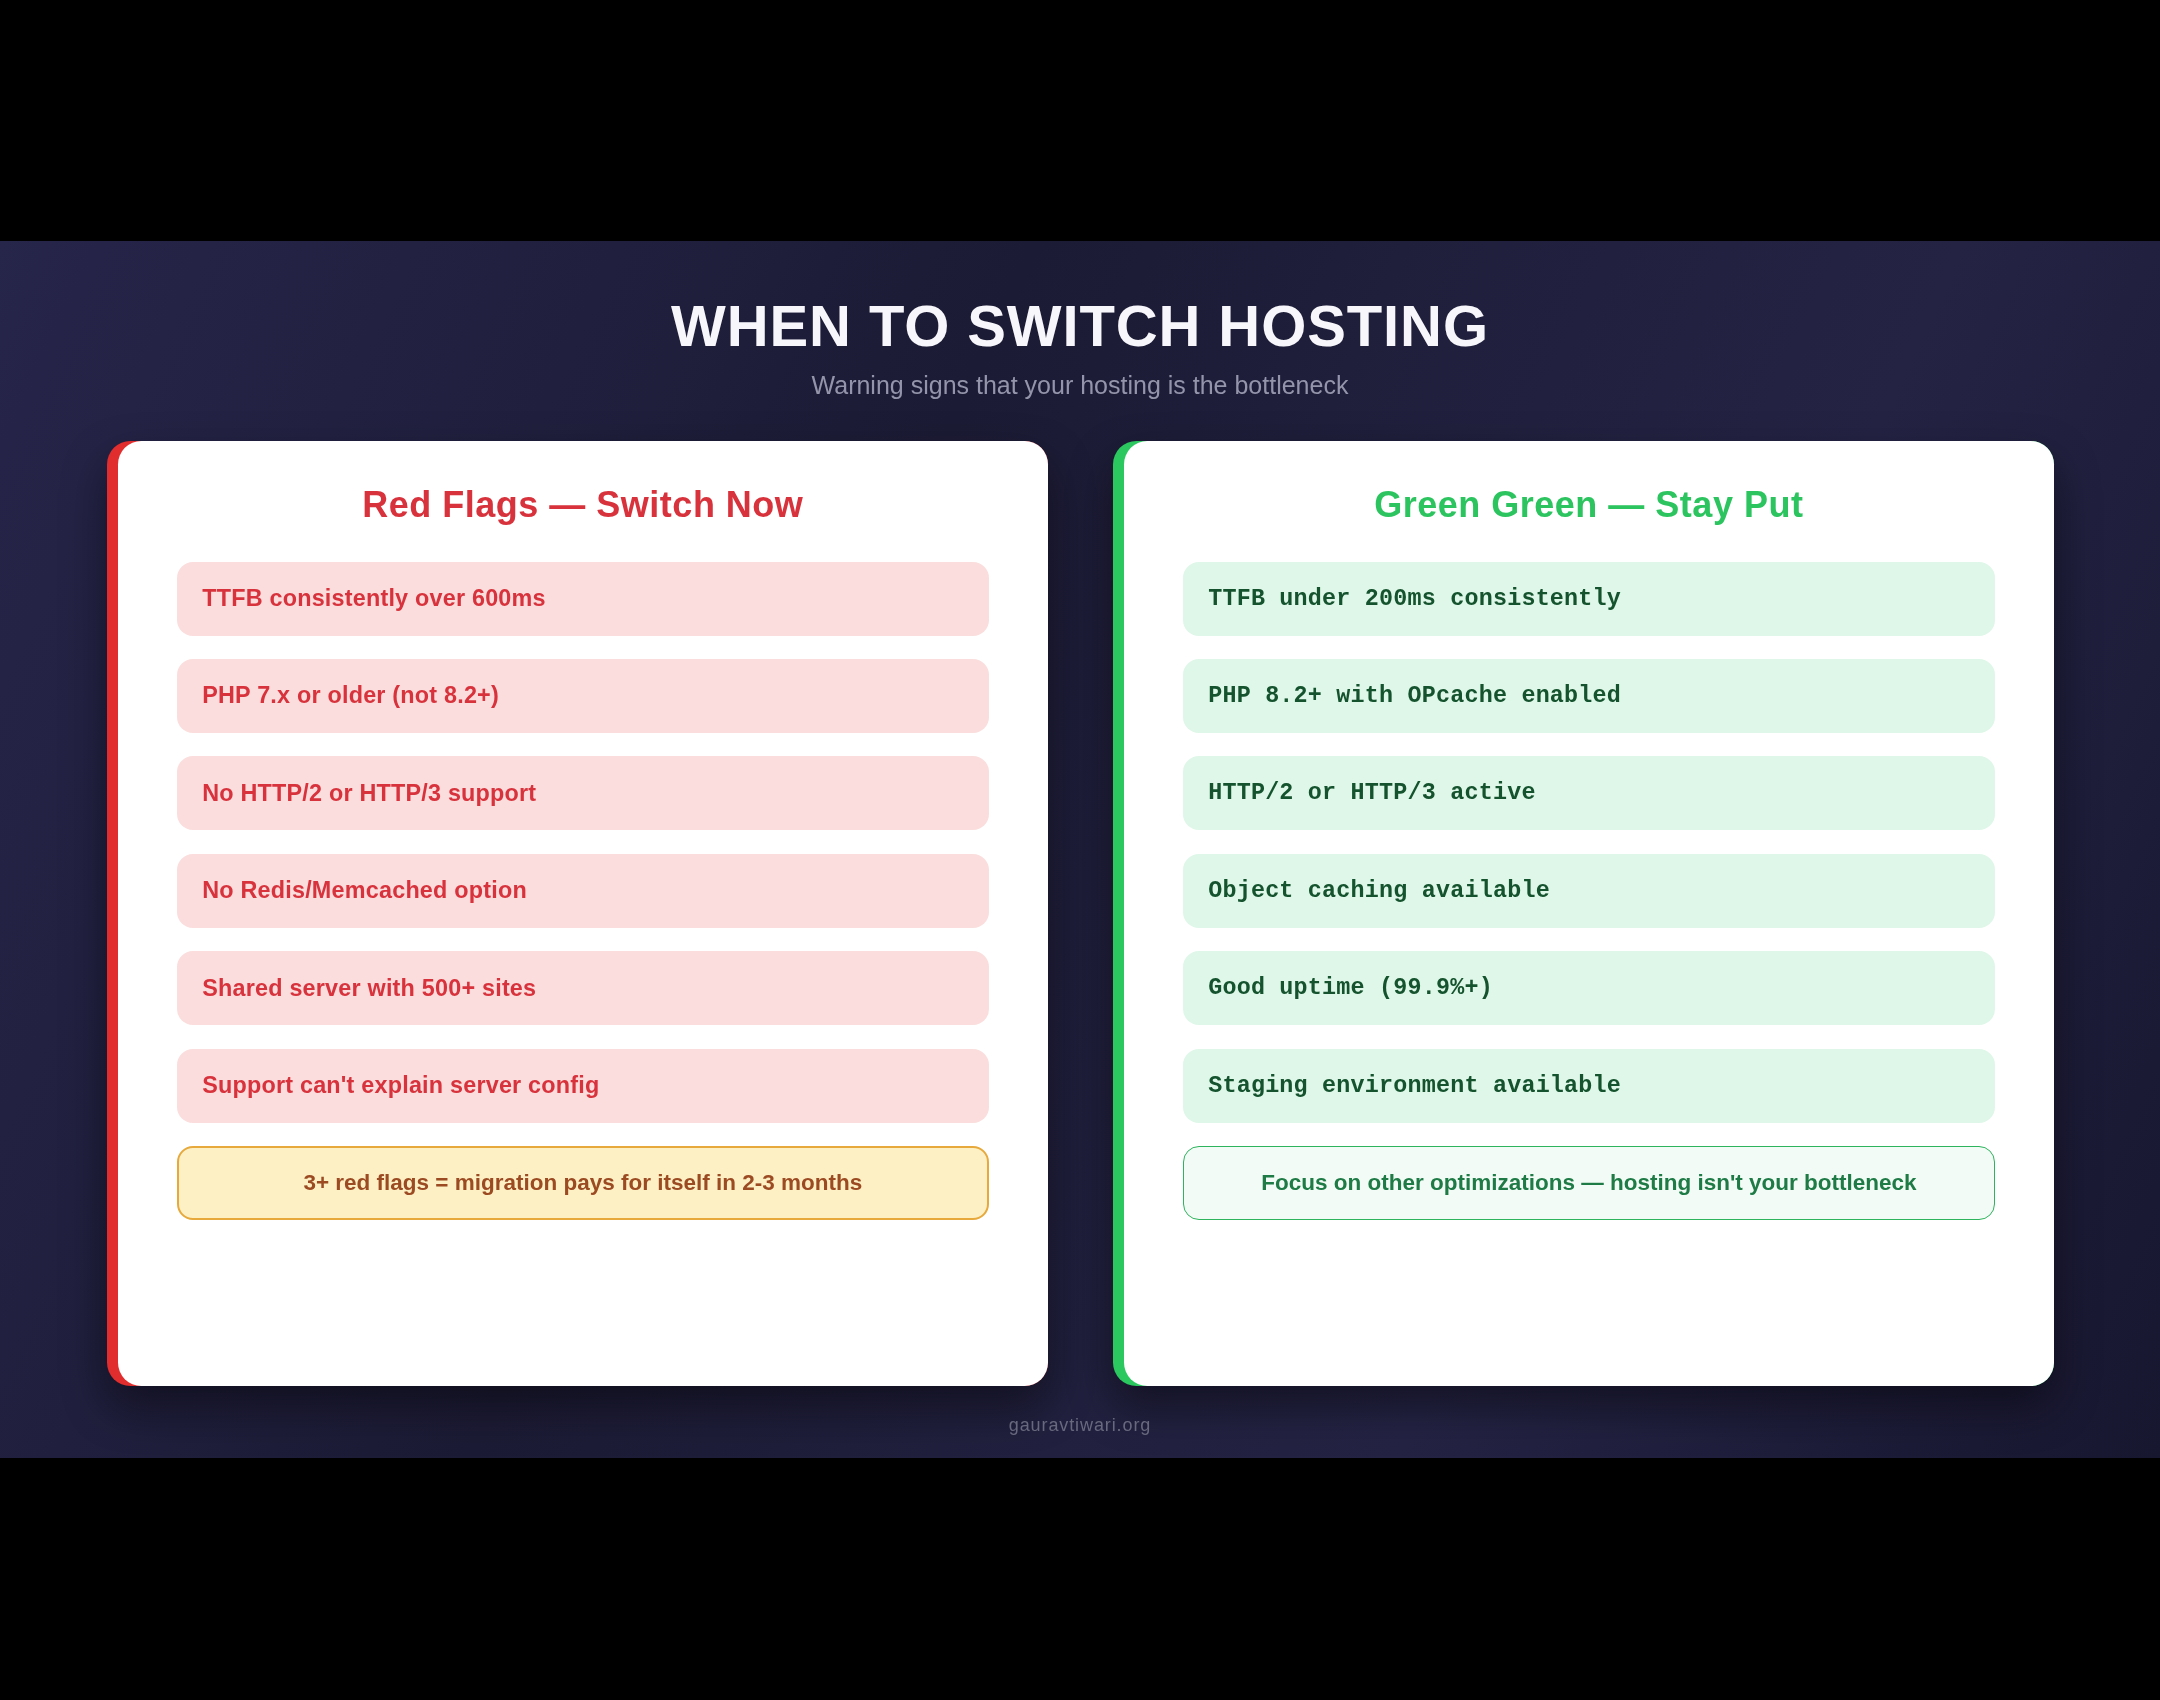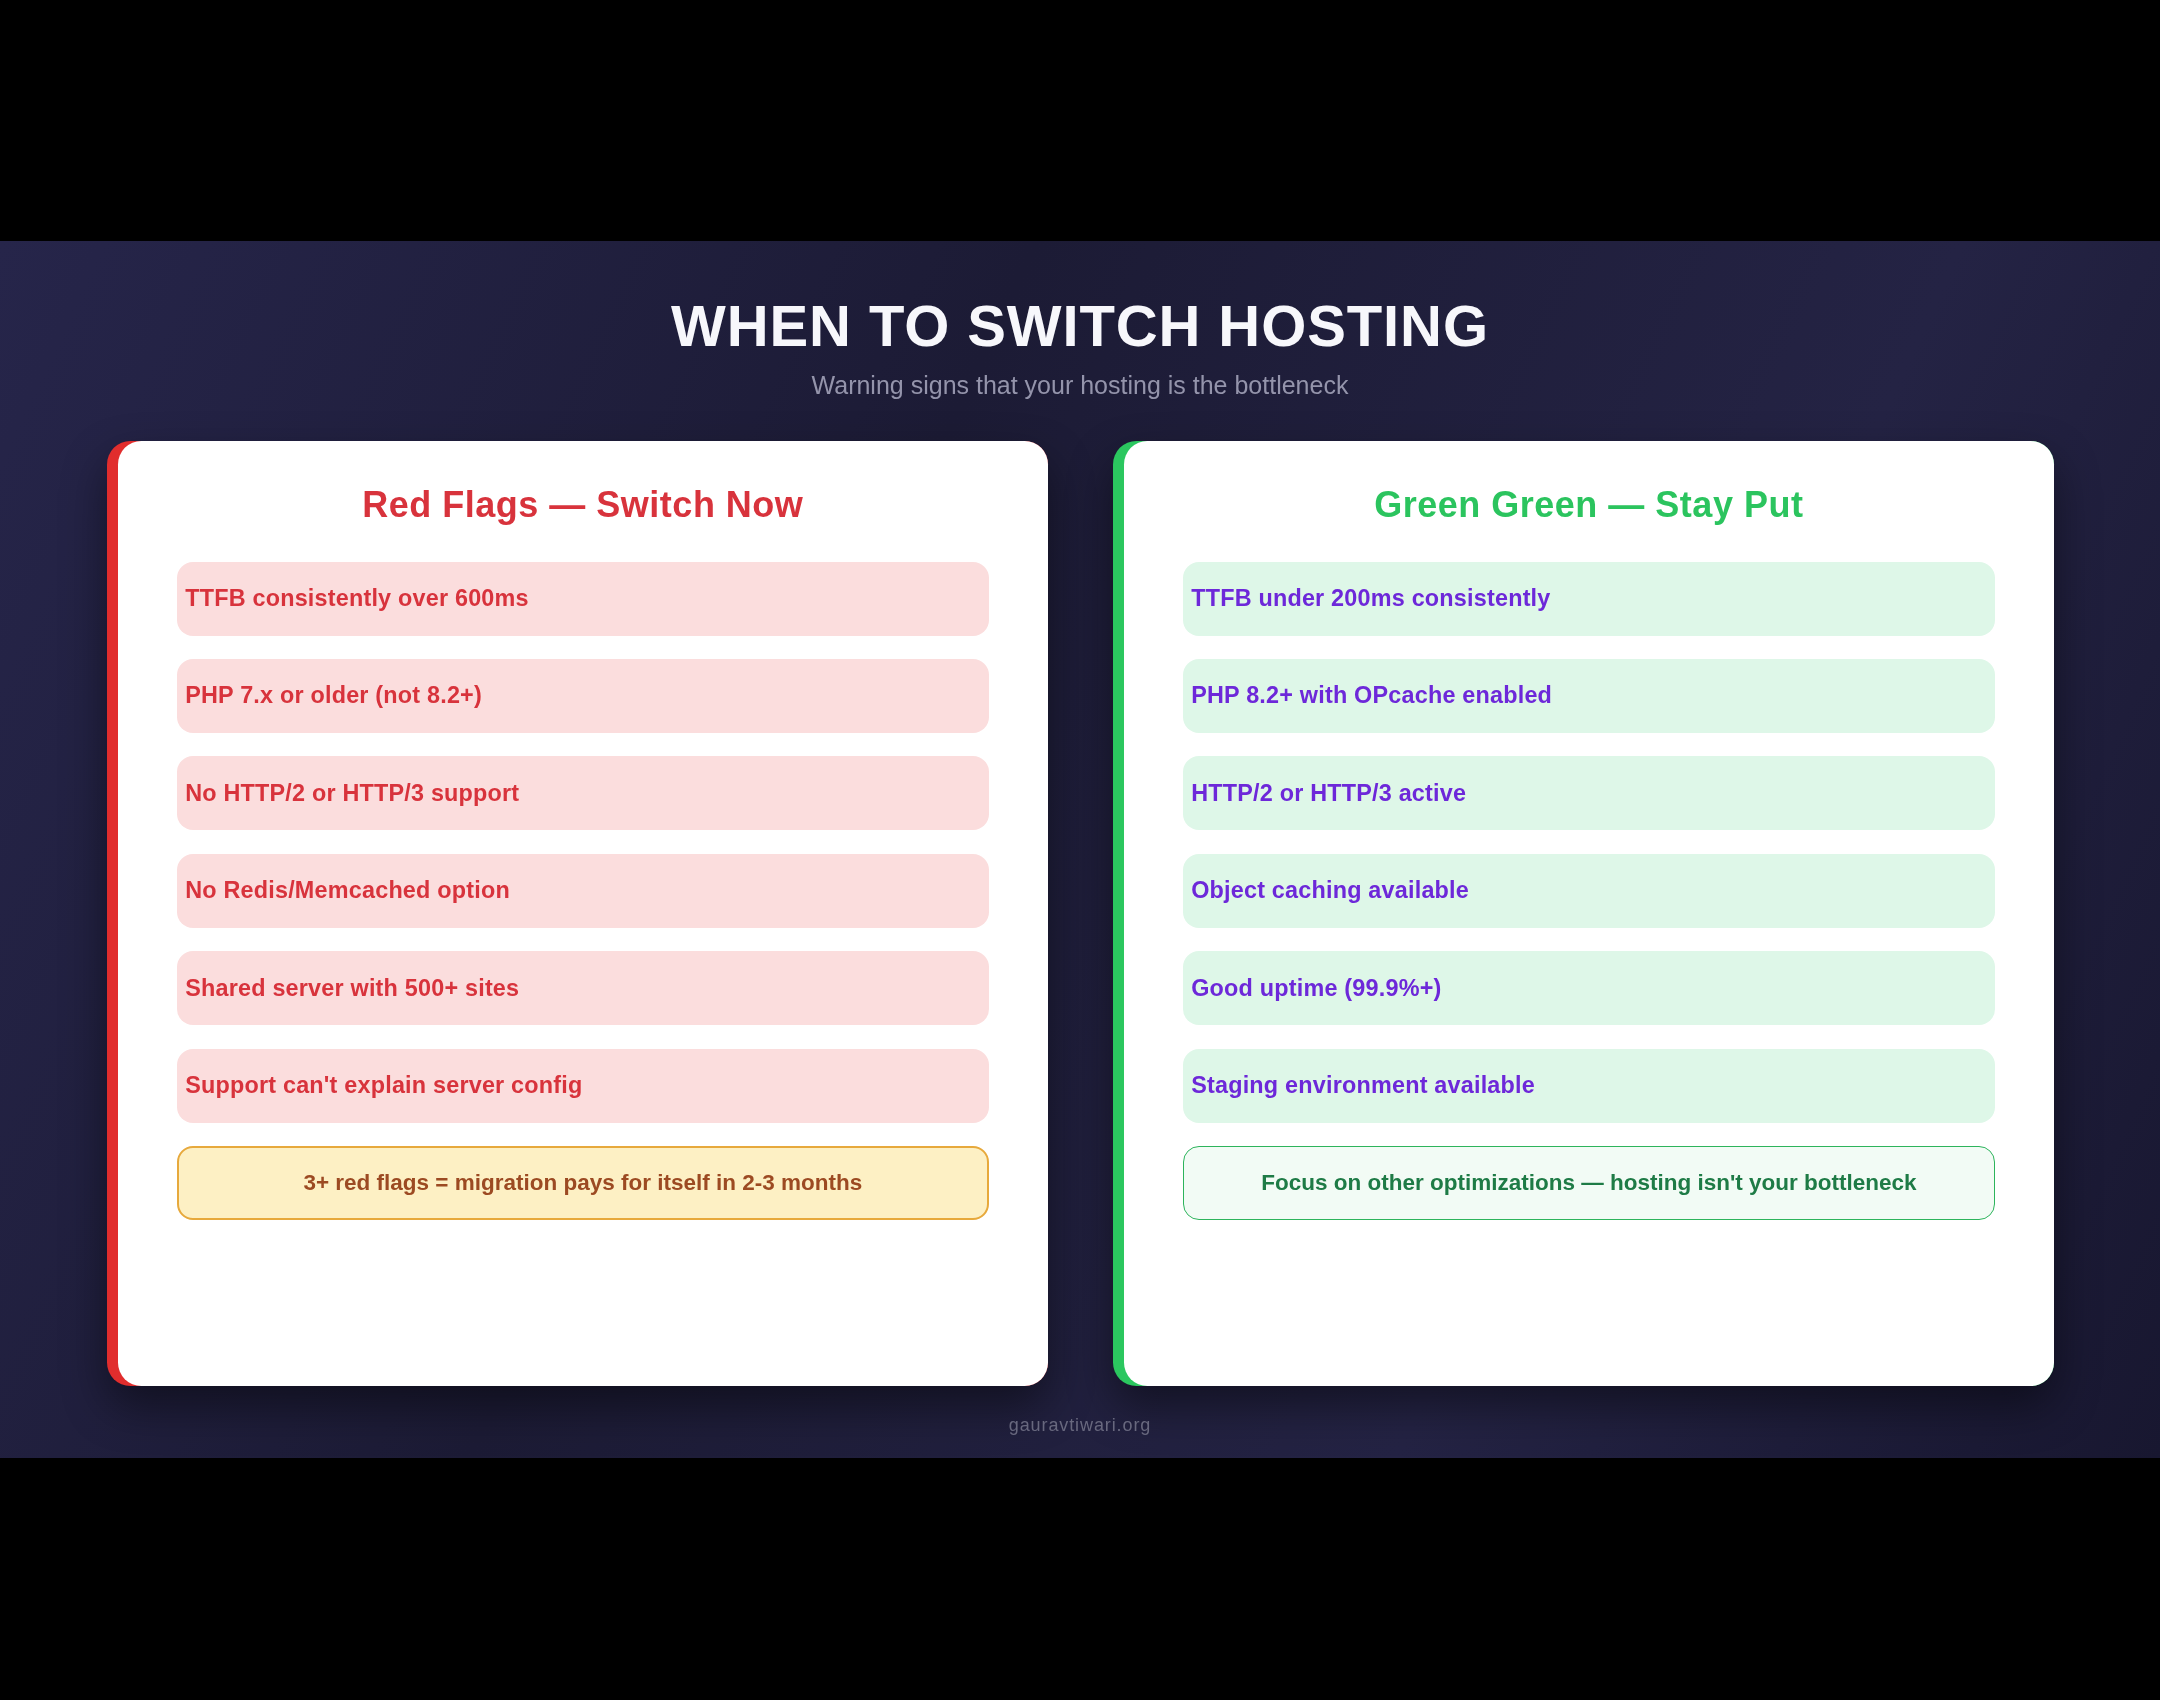--- a/index.html
+++ b/index.html
@@ -81,28 +81,28 @@
     letter-spacing: 0.5px;
   }
   .red-card .card-title { color: #d8333c; }
   .green-card .card-title { color: #2bc45e; }
 
   .item {
     height: 74px;
     border-radius: 16px;
     display: flex;
     align-items: center;
-    padding: 0 8px;
+    padding: 0 25px;
     font-size: 23.4px;
     font-weight: 700;
     margin-bottom: 23.4px;
     letter-spacing: 0.2px;
   }
   .red-card .item { background: #fbdddd; color: #d8333c; }
-  .green-card .item { background: #def7e8; color: #6d28d9; }
+  .green-card .item { background: #def7e8; color: #14532d; font-family: Liberation Mono, monospace; }
 
   .note {
     height: 74px;
     border-radius: 16px;
     display: flex;
     align-items: center;
     justify-content: center;
     text-align: center;
     font-size: 22.5px;
     font-weight: 700;

